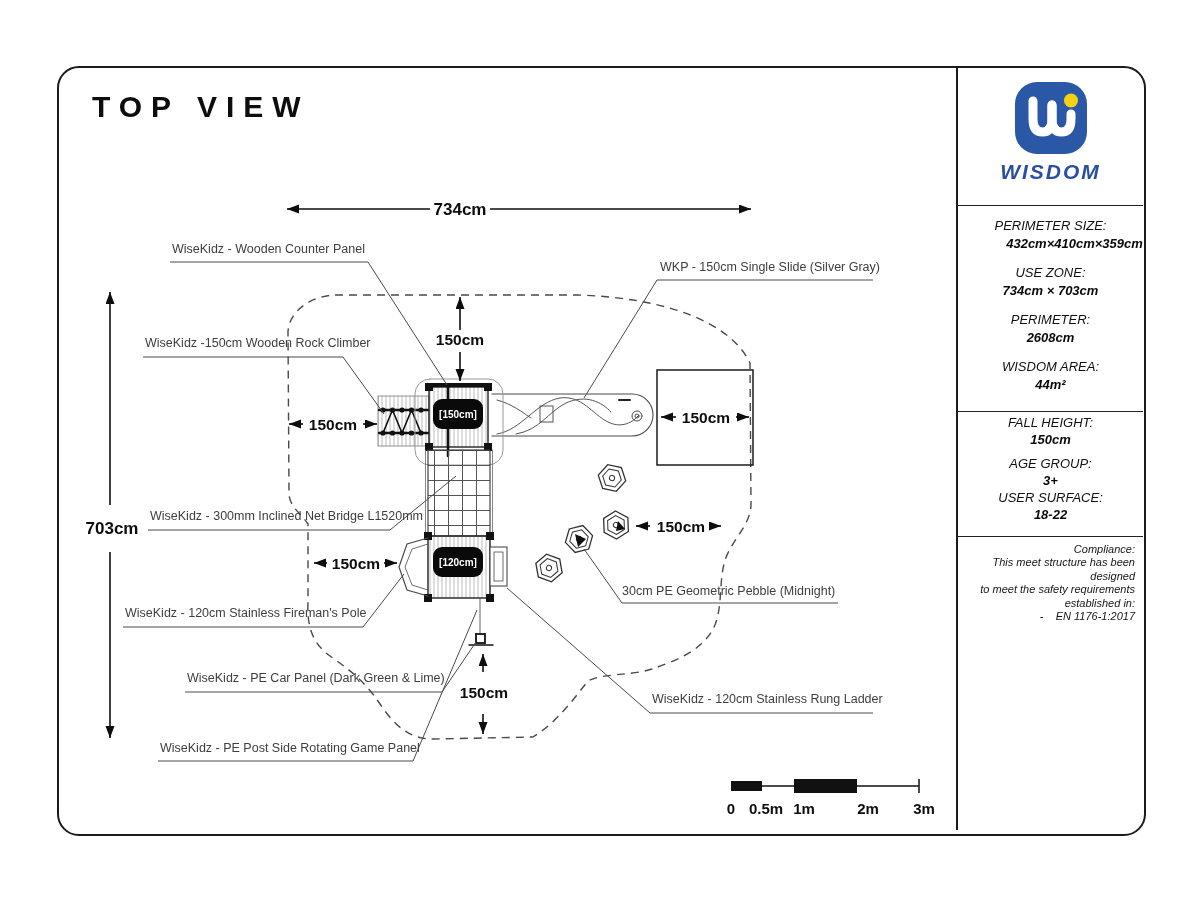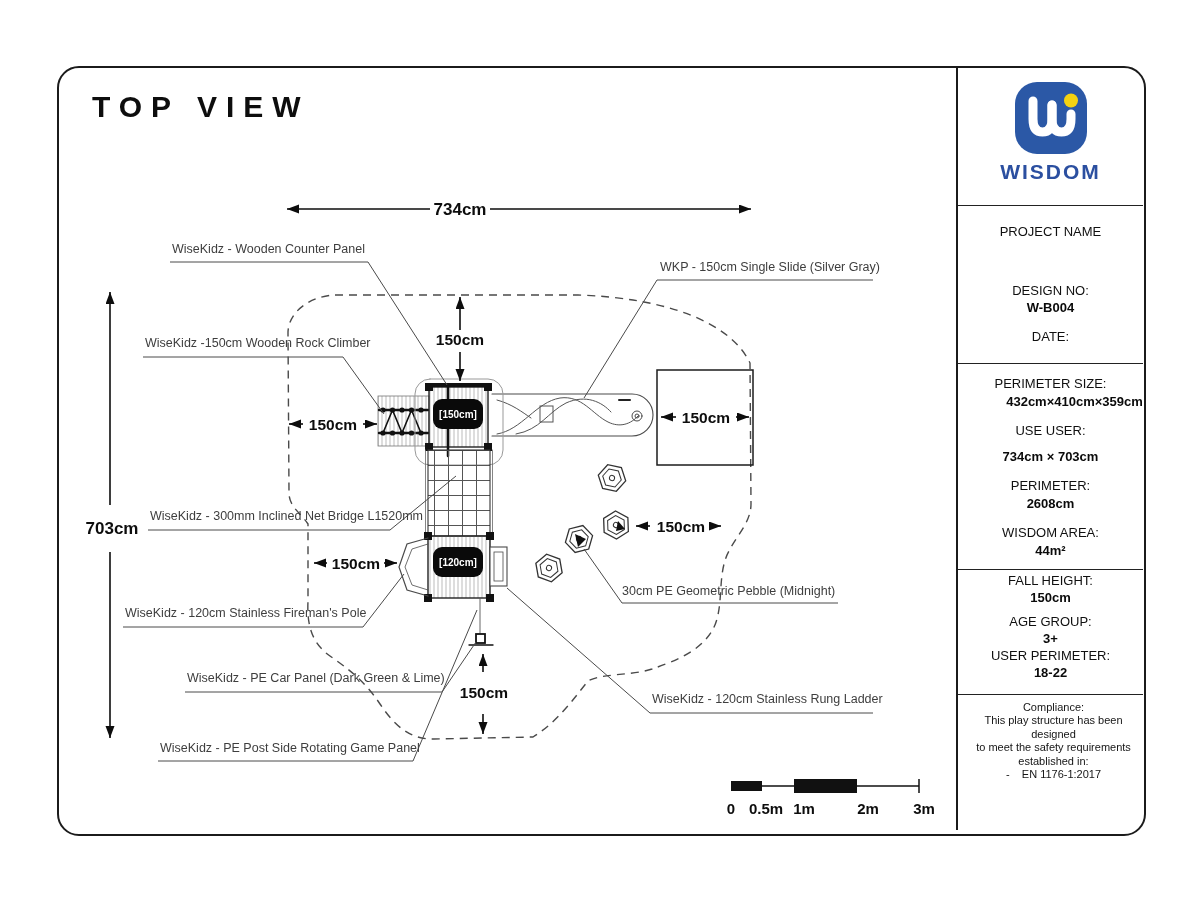--- a/index.html
+++ b/index.html
@@ -12,27 +12,27 @@
     border:2px solid #1b1b1b;border-radius:22px;box-sizing:content-box;
   }
   .page-title{
     position:absolute;left:92px;top:90px;font-size:30px;font-weight:bold;
     letter-spacing:9px;color:#0d0d0d;text-align:right;
   }
   .sidebar{
     position:absolute;left:956px;top:68px;width:187px;height:762px;
     border-left:2px solid #1b1b1b;display:flex;flex-direction:column;box-sizing:border-box;
   }
-  .sb-section{border-bottom:1.5px solid #222;text-align:center;box-sizing:border-box;}
+  .sb-section{border-bottom:1.5px solid #222;text-align:center;box-sizing:border-box;font-style:italic;}
   .sb-section.last{border-bottom:none;flex:1;}
   .sb-logo{height:138px;display:flex;flex-direction:column;align-items:center;}
   .brand-name{font-size:21px;font-weight:bold;letter-spacing:2px;color:#2b4fa0;margin-top:4px;}
   .sb-label{font-size:13px;color:#101010;}
   .sb-value{font-size:13px;font-weight:bold;color:#0a0a0a;}
-  .compliance{font-size:11px;text-align:center;padding:6px 8px 0 14px;line-height:1.22;color:#151515;}
+  .compliance{font-size:11px;text-align:right;padding:6px 8px 0 14px;line-height:1.22;color:#151515;}
   svg text{font-family:"Liberation Sans", sans-serif;}
   .lbl{font-size:12.5px;fill:#3e3e3e;}
   .dim{font-size:15.5px;font-weight:bold;fill:#0d0d0d;text-anchor:middle;}
   .dimbig{font-size:17px;font-weight:bold;fill:#0d0d0d;text-anchor:middle;}
   .plat{font-size:10px;font-weight:bold;fill:#ffffff;text-anchor:middle;}
   .scalelbl{font-size:15px;font-weight:bold;fill:#0d0d0d;text-anchor:middle;}
 </style>
 </head>
 <body>
 
@@ -237,47 +237,41 @@
   <div class="sb-section sb-logo">
     <svg width="76" height="76" viewBox="0 0 76 76" style="margin-top:12px;">
       <rect x="2" y="2" width="72" height="72" rx="22" fill="#2b58a6"></rect>
       <path d="M20,21 V39 Q20,52 29.5,52 Q39,52 39,39 V25" stroke="#fff" stroke-width="9" fill="none" stroke-linecap="round"></path>
       <path d="M39,25 V39 Q39,52 48.5,52 Q58,52 58,39 V34" stroke="#fff" stroke-width="9" fill="none" stroke-linecap="round"></path>
       <circle cx="58" cy="20.5" r="7" fill="#f4d211"></circle>
     </svg>
     <div class="brand-name">WISDOM</div>
   </div>
 
-  <div class="sb-section" style="height:158px;">
-    <div class="sb-label" style="margin-top:18px;">PROJECT NAME</div>
-    <div class="sb-label" style="margin-top:44px;">DESIGN NO:</div>
-    <div class="sb-value" style="margin-top:2px;">W-B004</div>
-    <div class="sb-label" style="margin-top:14px;">DATE:</div>
-  </div>
 
   <div class="sb-section" style="height:206px;">
     <div class="sb-label" style="margin-top:12px;">PERIMETER SIZE:</div>
     <div class="sb-value" style="margin-top:3px;margin-left:48px;">432cm×410cm×359cm</div>
-    <div class="sb-label" style="margin-top:14px;">USE USER:</div>
-    <div class="sb-value" style="margin-top:11px;">734cm × 703cm</div>
+    <div class="sb-label" style="margin-top:14px;">USE ZONE:</div>
+    <div class="sb-value" style="margin-top:3px;">734cm × 703cm</div>
     <div class="sb-label" style="margin-top:14px;">PERIMETER:</div>
     <div class="sb-value" style="margin-top:3px;">2608cm</div>
     <div class="sb-label" style="margin-top:14px;">WISDOM AREA:</div>
     <div class="sb-value" style="margin-top:3px;">44m²</div>
   </div>
 
   <div class="sb-section" style="height:125px;">
     <div class="sb-label" style="margin-top:3px;">FALL HEIGHT:</div>
     <div class="sb-value" style="margin-top:2px;">150cm</div>
     <div class="sb-label" style="margin-top:9px;">AGE GROUP:</div>
     <div class="sb-value" style="margin-top:2px;">3+</div>
-    <div class="sb-label" style="margin-top:2px;">USER PERIMETER:</div>
+    <div class="sb-label" style="margin-top:2px;">USER SURFACE:</div>
     <div class="sb-value" style="margin-top:2px;">18-22</div>
   </div>
 
   <div class="sb-section last compliance">
     <div>Compliance:</div>
-    <div>This play structure has been designed</div>
+    <div>This meet structure has been designed</div>
     <div>to meet the safety requirements</div>
     <div>established in:</div>
     <div>-&nbsp;&nbsp;&nbsp;&nbsp;EN 1176-1:2017</div>
   </div>
 </div>
 
 </body></html>

